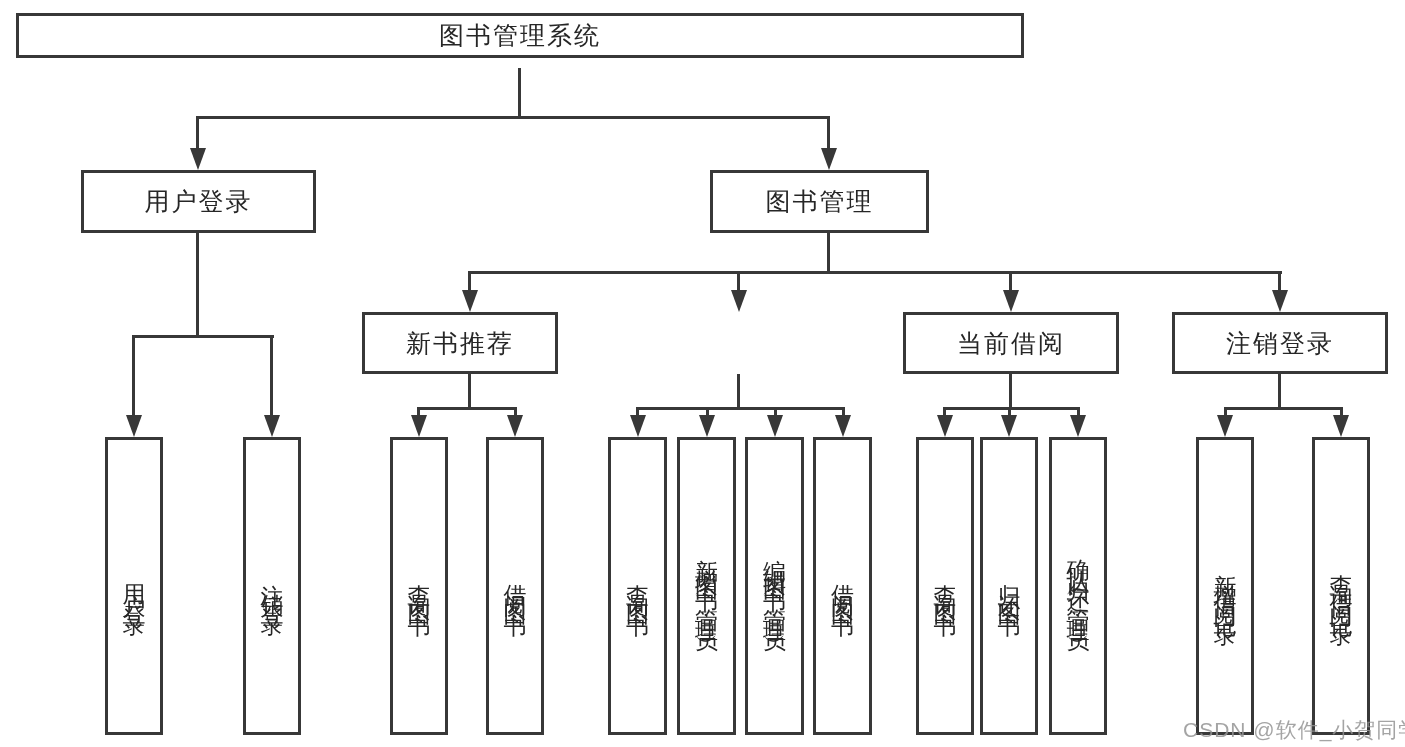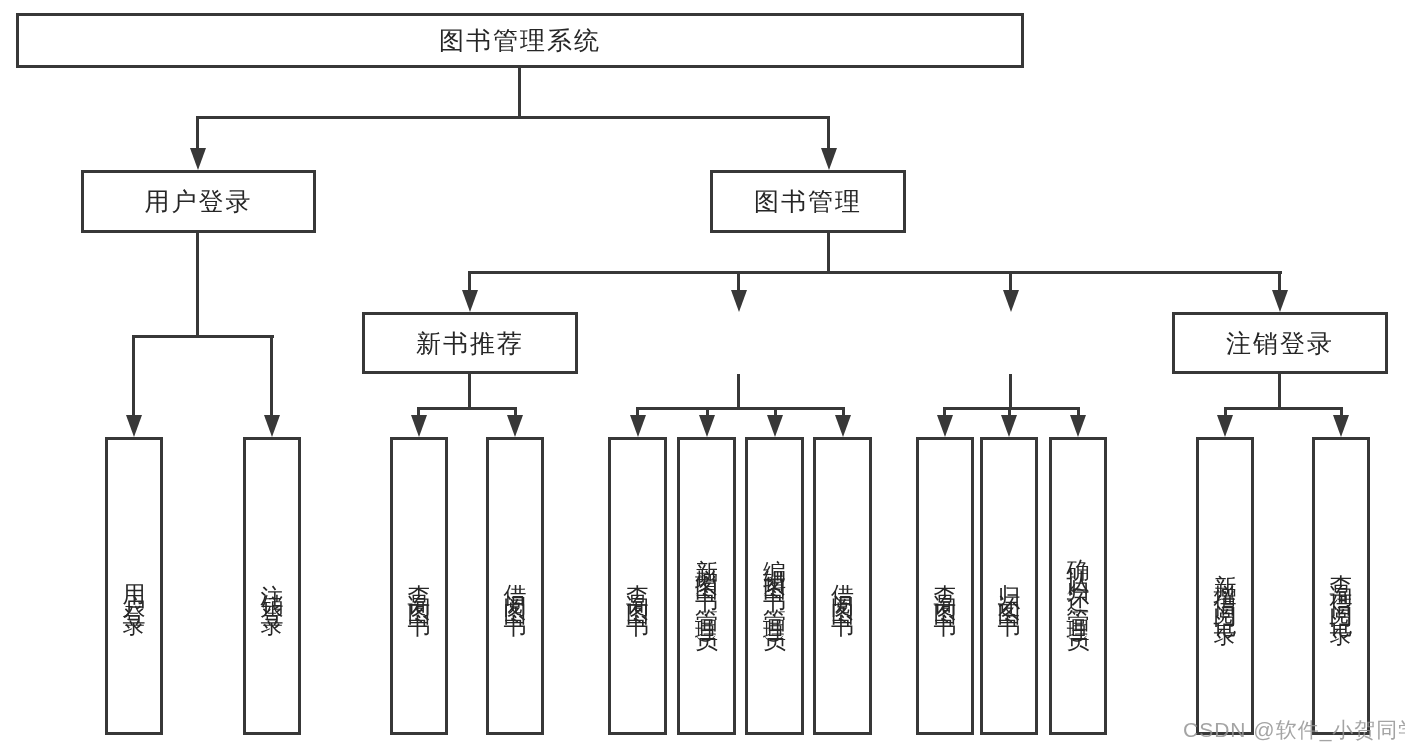--- a/index.html
+++ b/index.html
@@ -29,51 +29,52 @@
     position:absolute; left:1183px; top:716px;
     font-size:21px; color:rgba(148,148,148,0.85); letter-spacing:1px;
     white-space:nowrap; z-index:5;
   }
 </style>
 </head>
 <body>
 
 <div class="canvas">
 
-  <div class="node" style="left:16px; top:13px; width:1008px; height:55px;">图书管理系统</div>
+  <div class="node" style="left:16px; top:13px; width:1008px; height:45px;">图书管理系统</div>
 
   <div class="vline" style="left:518px; top:68px; height:51px;"></div>
   <div class="hline" style="left:196px; top:116px; width:634px;"></div>
   <div class="vline" style="left:196px; top:116px; height:34px;"></div>
   <div class="arrow" style="left:190px; top:148px;"></div>
   <div class="vline" style="left:827px; top:116px; height:34px;"></div>
   <div class="arrow" style="left:821px; top:148px;"></div>
 
   <div class="node" style="left:81px; top:170px; width:235px; height:63px;">用户登录</div>
-  <div class="node" style="left:710px; top:170px; width:196px; height:63px;">图书管理</div>
+  <div class="node" style="left:710px; top:170px; width:219px; height:63px;">图书管理</div>
 
   <div class="vline" style="left:196px; top:233px; height:105px;"></div>
   <div class="hline" style="left:132px; top:335px; width:142px;"></div>
   <div class="vline" style="left:132px; top:335px; height:82px;"></div>
   <div class="arrow" style="left:126px; top:415px;"></div>
   <div class="vline" style="left:270px; top:335px; height:82px;"></div>
   <div class="arrow" style="left:264px; top:415px;"></div>
 
   <div class="vline" style="left:827px; top:233px; height:41px;"></div>
   <div class="hline" style="left:468px; top:271px; width:814px;"></div>
   <div class="vline" style="left:468px; top:271px; height:22px;"></div>
   <div class="arrow" style="left:462px; top:290px;"></div>
   <div class="vline" style="left:737px; top:271px; height:22px;"></div>
   <div class="arrow" style="left:731px; top:290px;"></div>
   <div class="vline" style="left:1009px; top:271px; height:22px;"></div>
   <div class="arrow" style="left:1003px; top:290px;"></div>
   <div class="vline" style="left:1278px; top:271px; height:22px;"></div>
   <div class="arrow" style="left:1272px; top:290px;"></div>
 
-  <div class="node" style="left:362px; top:312px; width:216px; height:62px;">新书推荐</div>
+  <div class="node" style="left:362px; top:312px; width:196px; height:62px;">新书推荐</div>
+  <div class="node" style="left:903px; top:312px; width:216px; height:62px;">当前借阅</div>
   <div class="node" style="left:1172px; top:312px; width:216px; height:62px;">注销登录</div>
 
   <div class="vline" style="left:468px; top:374px; height:36px;"></div>
   <div class="hline" style="left:417px; top:407px; width:100px;"></div>
   <div class="vline" style="left:417px; top:407px; height:12px;"></div>
   <div class="arrow" style="left:411px; top:415px;"></div>
   <div class="vline" style="left:514px; top:407px; height:12px;"></div>
   <div class="arrow" style="left:507px; top:415px;"></div>
 
   <div class="vline" style="left:737px; top:374px; height:36px;"></div>

